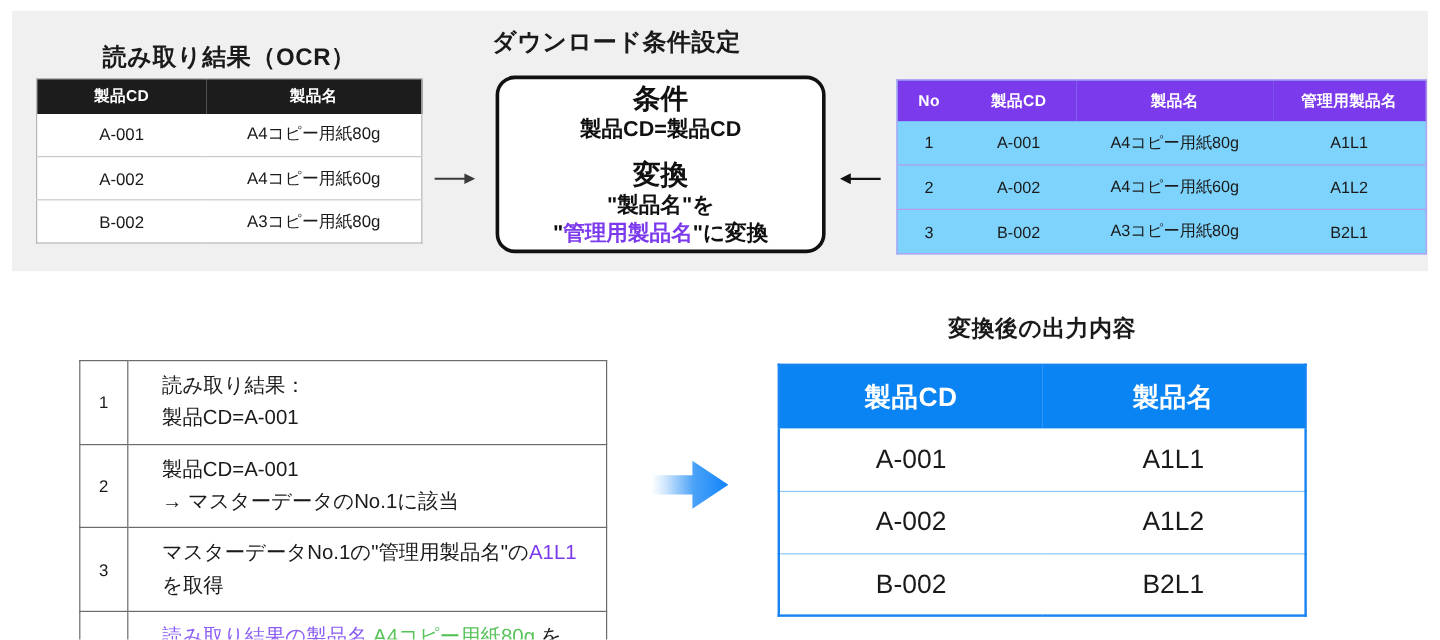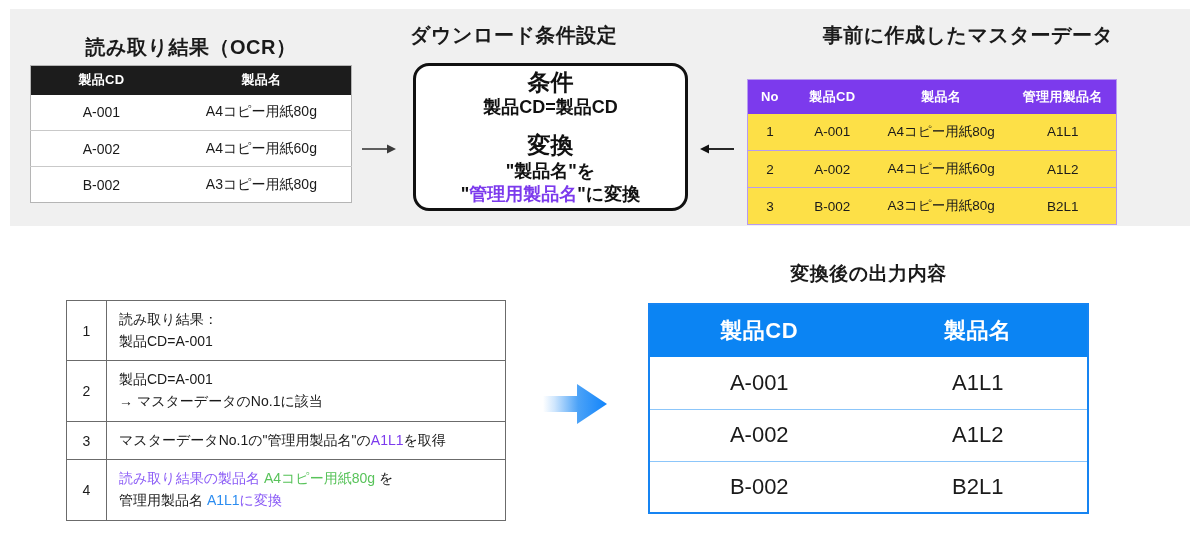--- a/index.html
+++ b/index.html
@@ -44,21 +44,21 @@
     text-align: center; letter-spacing: .3px;
   }
   #ocr-table tbody td {
     height: 36px; font-size: 14px; text-align: center;
     border-top: 1px solid #c9c9c9; color: #1a1a1a;
   }
   #ocr-table tbody tr:first-child td { border-top: none; }
   .green { color: #58c35a; }
 
   
-  #master-table { left: 747px; top: 66px; width: 370px; border: 1px solid #b79bf0; background: #fde047; margin-top: 13px; }
+  #master-table { left: 747px; top: 66px; width: 442px; border: 1px solid #b79bf0; background: #7dd3fc; }
   #master-table thead th {
     background: #7c3aed; color: #ffffff;
     font-size: 13px; font-weight: bold; height: 34px;
     text-align: center; letter-spacing: .3px;
   }
   #master-table tbody td {
     height: 37px; font-size: 13.5px; text-align: center;
     border-top: 1px solid #b79bf0; color: #1a1a1a;
   }
   #master-table tbody tr:first-child td { border-top: none; }
@@ -79,21 +79,21 @@
   .cond-gap { height: 11px; }
   .purple { color: #7c3aed; }
 
   
   .thin-arrow { position: absolute; width: 34px; height: 14px; }
 
   
   #logic-table { left: 66px; top: 300px; width: 440px; border: 1px solid #6b6b6b; background: #fff; }
   #logic-table td { border: 1px solid #6b6b6b; color: #1a1a1a; }
   #logic-table td.num { width: 40px; text-align: center; font-size: 14px; }
-  #logic-table td.txt { padding: 8px 10px 8px 12px; font-size: 14px; line-height: 1.55; }
+  #logic-table td.txt { padding: 8px 10px 8px 28px; font-size: 17px; line-height: 1.55; }
 
   
   #output-table { left: 648px; top: 303px; width: 441px; border: 2px solid #1684f2; background: #fff; }
   #output-table thead th {
     background: #0b84f3; color: #ffffff;
     font-size: 22px; font-weight: bold; height: 53px;
     text-align: center; letter-spacing: .5px;
   }
   #output-table tbody td {
     height: 52px; font-size: 22px; text-align: center;
@@ -157,21 +157,20 @@
     </div>
   </div>
 
   <div class="thin-arrow" style="left:700px; top:142px;">
     <svg width="34" height="14" viewBox="0 0 34 14">
       <line x1="34" y1="7" x2="7" y2="7" stroke="#111" stroke-width="1.8"></line>
       <polygon points="0,7 9,2.4 9,11.6" fill="#111"></polygon>
     </svg>
   </div>
 
-  <div class="sec-title" id="title-master">事前に作成したマスターデータ</div>
 
   <table class="tbl" id="master-table">
     <thead>
       <tr>
         <th style="width:12%">No</th>
         <th style="width:22%">製品CD</th>
         <th style="width:37%">製品名</th>
         <th style="width:29%">管理用製品名</th>
       </tr>
     </thead>

